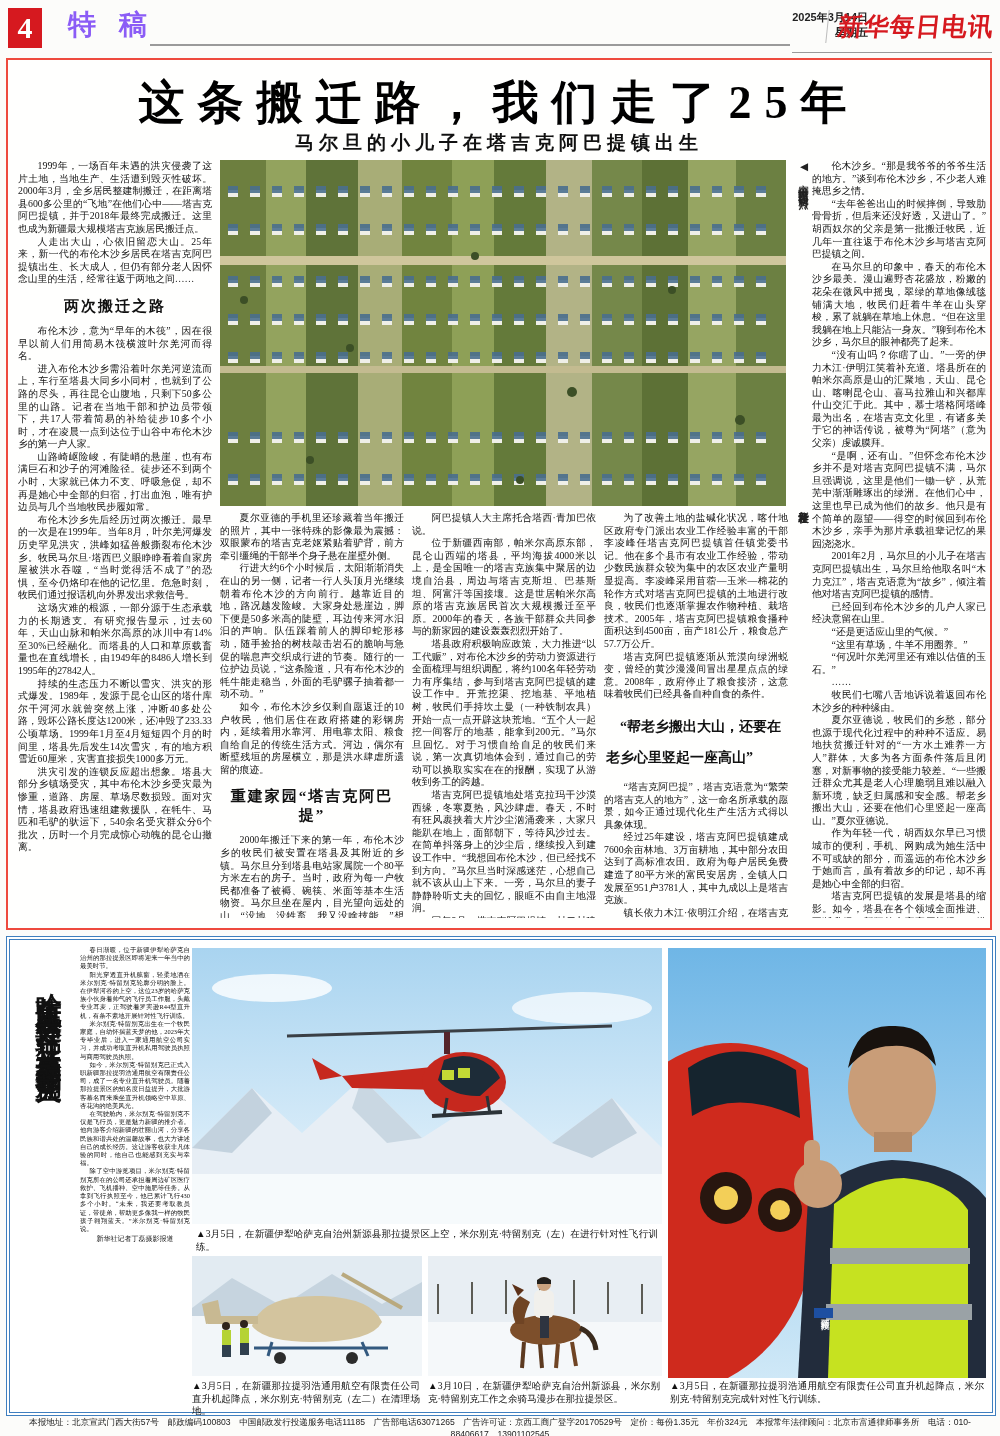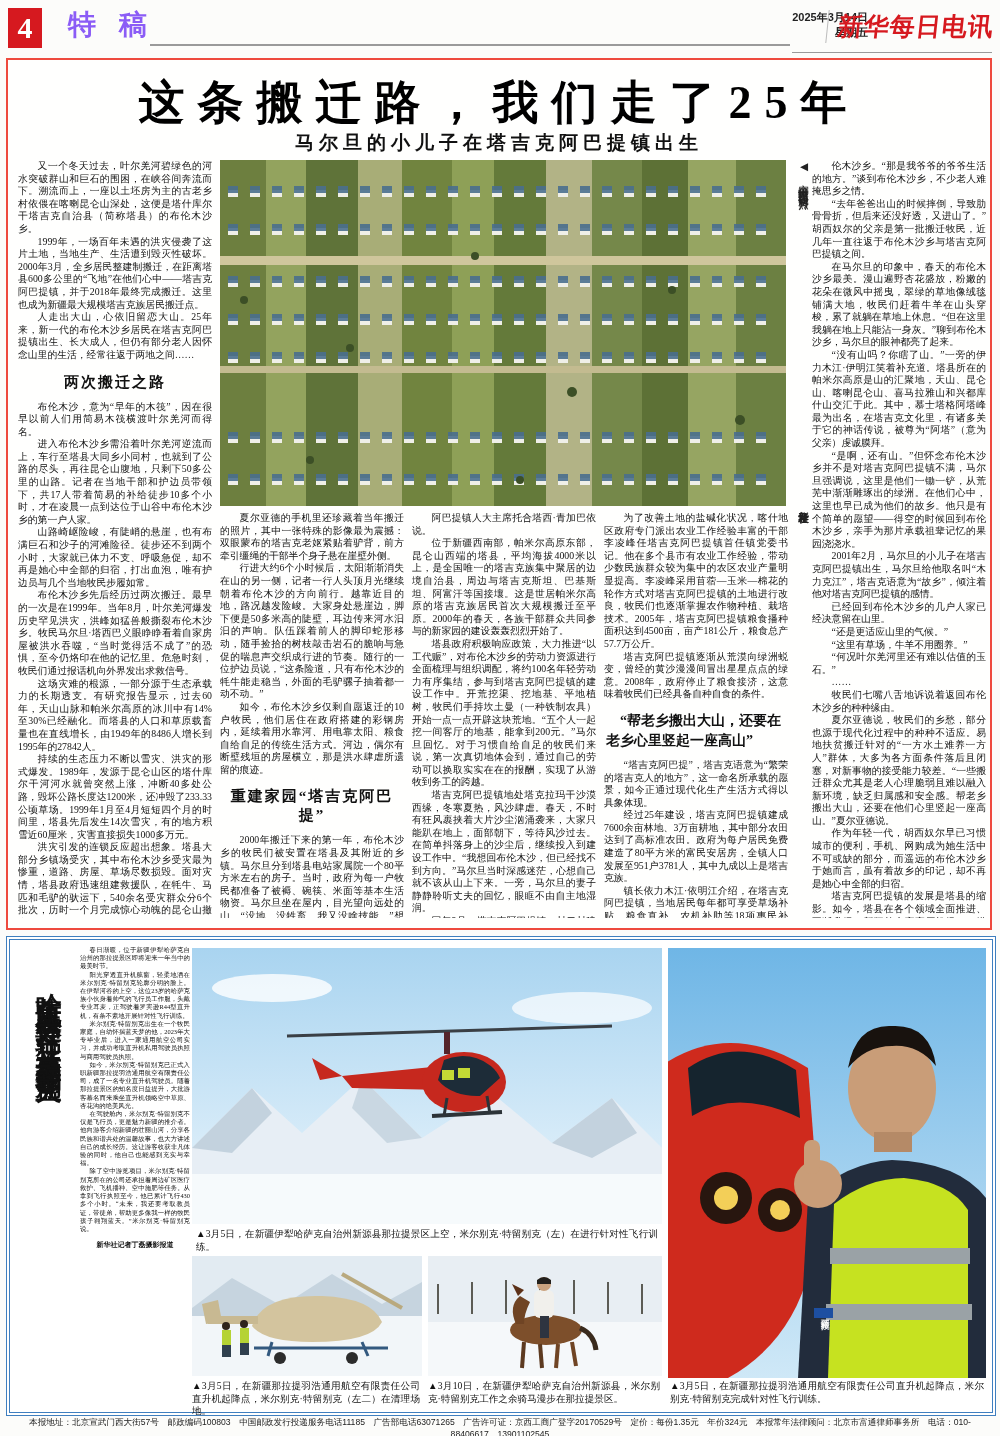--- a/index.html
+++ b/index.html
@@ -20,38 +20,38 @@
 
   
   .mainbox{left:6px;top:58px;width:982px;height:868px;border:2.5px solid #ee4a3e;background:#fffffe;}
   .m-title{left:0;right:0;top:12px;text-align:center;font-size:46px;font-weight:900;
            letter-spacing:13px;color:#000;white-space:nowrap;}
   .m-sub{left:0;right:0;top:70px;text-align:center;font-size:19px;font-weight:bold;letter-spacing:5px;}
 
   .ncol{overflow:hidden;text-align:justify;}
   .ncol p{margin:0;text-indent:2em;font-size:9.8px;line-height:12.6px;}
   .ncol h3.ch{margin:11px 0 9px;text-align:center;font-size:15px;font-weight:bold;letter-spacing:2px;}
-  .ncol h3.cq{margin:10px 2px 8px;font-size:14px;font-weight:bold;line-height:20px;text-indent:1em;text-align:left;}
+  .ncol h3.cq{margin:10px 2px 8px;font-size:14px;font-weight:bold;line-height:31px;text-indent:1em;text-align:left;}
   .col-a{left:10px;top:100px;width:194px;height:758px;}
   .col-b{left:212px;top:452px;width:184px;height:406px;}
   .col-c{left:404px;top:452px;width:184px;height:406px;}
   .col-d{left:596px;top:452px;width:184px;height:406px;}
   .col-e{left:804px;top:100px;width:174px;height:758px;}
 
   .photo1{left:212px;top:100px;width:566px;height:346px;}
   .vcap{left:782px;top:100px;width:20px;height:346px;writing-mode:vertical-rl;
         font-size:10.5px;letter-spacing:1px;color:#222;}
   .vcap .credit{position:absolute;bottom:0;right:0;writing-mode:vertical-rl;font-weight:bold;}
 
   
   .botbox{left:6px;top:936px;width:982px;height:472px;border:4px double #3f7fbf;background:#fff;}
 
   .leftart{left:8px;top:6px;width:172px;height:454px;overflow:hidden;text-align:justify;}
   .leftart p{margin:0;text-indent:1.5em;font-size:6.4px;line-height:8.2px;}
-  .leftart p.sig{text-indent:0;text-align:center;font-weight:bold;font-size:7px;margin-top:8px;}
+  .leftart p.sig{text-indent:0;text-align:center;font-weight:normal;font-size:7px;margin-top:2px;}
   .vtitle{float:left;writing-mode:vertical-rl;font-size:26px;font-weight:900;
           line-height:56px;letter-spacing:4px;height:276px;margin:26px 4px 4px 2px;}
 
   .photo2{left:182px;top:8px;width:470px;height:276px;}
   .photo5{left:658px;top:8px;width:318px;height:430px;}
   .photo3{left:182px;top:316px;width:230px;height:120px;}
   .photo4{left:418px;top:316px;width:234px;height:120px;}
   .cap{font-size:9.6px;line-height:12.5px;text-align:justify;color:#111;}
   .cap2{left:186px;top:288px;width:462px;}
   .cap3{left:182px;top:440px;width:228px;}
@@ -78,21 +78,20 @@
   <div>2025年3月14日</div>
   <div>星期五</div>
 </div>
 <div class="abs masthead">新华每日电讯</div>
 
 <div class="abs mainbox">
   <div class="abs m-title">这条搬迁路，我们走了25年</div>
   <div class="abs m-sub">马尔旦的小儿子在塔吉克阿巴提镇出生</div>
 
   <div class="abs ncol col-a">
-      <p>又一个冬天过去，叶尔羌河碧绿色的河水突破群山和巨石的围困，在峡谷间奔流而下。溯流而上，一座以土坯房为主的古老乡村依偎在喀喇昆仑山深处，这便是塔什库尔干塔吉克自治县（简称塔县）的布伦木沙乡。</p>
       <p>1999年，一场百年未遇的洪灾侵袭了这片土地，当地生产、生活遭到毁灭性破坏。2000年3月，全乡居民整建制搬迁，在距离塔县600多公里的“飞地”在他们心中——塔吉克阿巴提镇，并于2018年最终完成搬迁。这里也成为新疆最大规模塔吉克族居民搬迁点。</p>
       <p>人走出大山，心依旧留恋大山。25年来，新一代的布伦木沙乡居民在塔吉克阿巴提镇出生、长大成人，但仍有部分老人因怀念山里的生活，经常往返于两地之间……</p>
       <h3 class="ch">两次搬迁之路</h3>
       <p>布伦木沙，意为“早年的木筏”，因在很早以前人们用简易木筏横渡叶尔羌河而得名。</p>
       <p>进入布伦木沙乡需沿着叶尔羌河逆流而上，车行至塔县大同乡小同村，也就到了公路的尽头，再往昆仑山腹地，只剩下50多公里的山路。记者在当地干部和护边员带领下，共17人带着简易的补给徒步10多个小时，才在凌晨一点到达位于山谷中布伦木沙乡的第一户人家。</p>
       <p>山路崎岖险峻，有陡峭的悬崖，也有布满巨石和沙子的河滩险径。徒步还不到两个小时，大家就已体力不支、呼吸急促，却不再是她心中全部的归宿，打出血泡，唯有护边员与几个当地牧民步履如常。</p>
       <p>布伦木沙乡先后经历过两次搬迁。最早的一次是在1999年。当年8月，叶尔羌河爆发历史罕见洪灾，洪峰如猛兽般撕裂布伦木沙乡。牧民马尔旦·塔西巴义眼睁睁看着自家房屋被洪水吞噬，“当时觉得活不成了”的恐惧，至今仍烙印在他的记忆里。危急时刻，牧民们通过报话机向外界发出求救信号。</p>
       <p>这场灾难的根源，一部分源于生态承载力的长期透支。有研究报告显示，过去60年，天山山脉和帕米尔高原的冰川中有14%至30%已经融化。而塔县的人口和草原载畜量也在直线增长，由1949年的8486人增长到1995年的27842人。</p>
       <p>持续的生态压力不断以雪灾、洪灾的形式爆发。1989年，发源于昆仑山区的塔什库尔干河河水就曾突然上涨，冲断40多处公路，毁坏公路长度达1200米，还冲毁了233.33公顷草场。1999年1月至4月短短四个月的时间里，塔县先后发生14次雪灾，有的地方积雪近60厘米，灾害直接损失1000多万元。</p>
       <p>洪灾引发的连锁反应超出想象。塔县大部分乡镇场受灾，其中布伦木沙乡受灾最为惨重，道路、房屋、草场尽数损毁。面对灾情，塔县政府迅速组建救援队，在牦牛、马匹和毛驴的驮运下，540余名受灾群众分6个批次，历时一个月完成惊心动魄的昆仑山撤离。</p>

